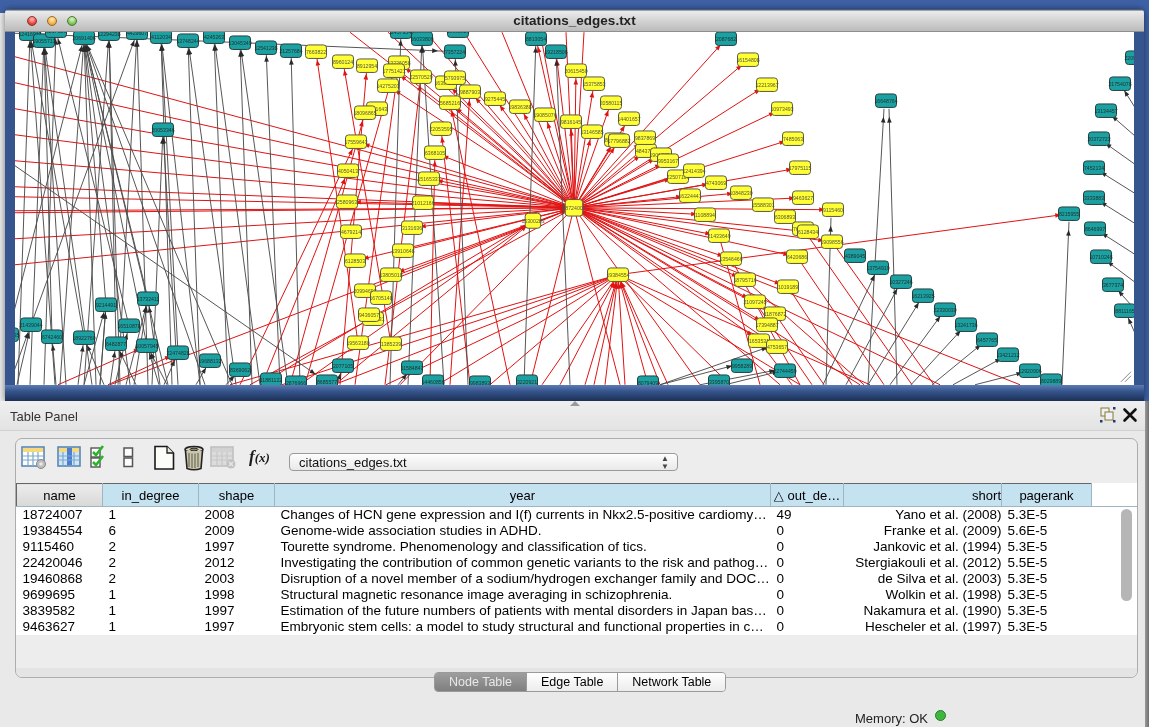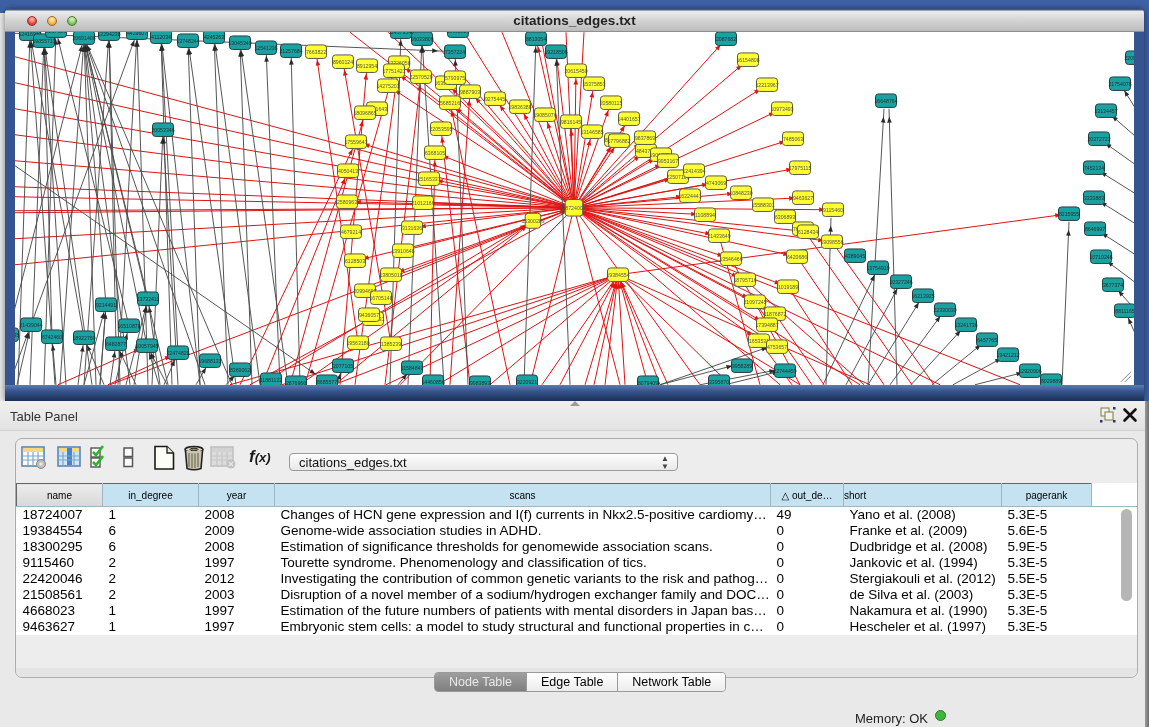--- a/index.html
+++ b/index.html
@@ -14,25 +14,25 @@
 .canvas{position:absolute;left:10px;top:22.5px;width:1119px;height:353px;background:#fff;overflow:hidden}
 .winbottom{position:absolute;left:0;top:375.5px;width:100%;height:16.5px;background:linear-gradient(#5e7cb4,#35548c 40%,#1c3055)}
 .panel{position:absolute;left:0;top:401px;width:962px;height:326px;background:#e9e9e9}
 .phead{position:absolute;left:0;top:0;width:1146px;height:30px;background:linear-gradient(#efefef,#e3e3e3);border-bottom:1px solid #d0d0d0}
 .phead .t{position:absolute;left:10px;top:8px;font-size:13px;color:#333}
 .container{position:absolute;left:15px;top:37px;width:1123px;height:240px;background:#ededed;border:1px solid #adadad;border-radius:7px}
 .toolbar{position:absolute;left:0;top:0;width:100%;height:43px}
 .combo{position:absolute;left:273px;top:14px;width:389px;height:18px;background:linear-gradient(#fdfdfd,#e9e9e9);border:1px solid #9a9a9a;border-radius:4px;font-size:13px;color:#111;padding:1px 0 0 9px}
 .combo .arrows{position:absolute;right:8px;top:1px;font-size:8px;color:#444;line-height:8px}
 table.dt{position:absolute;left:0px;top:44px;width:1121px;border-collapse:collapse;table-layout:fixed;font-size:13.5px;color:#000;background:#fff}
-table.dt th{height:23px;background:#c5e2f0;border:1px solid #9eb6c2;border-top:1px solid #666;font-weight:400;font-size:10px;overflow:hidden;white-space:nowrap}
+table.dt th{height:23px;background:#c5e2f0;border:1px solid #9eb6c2;border-top:1px solid #666;font-weight:400;font-size:13px;overflow:hidden;white-space:nowrap}
 table.dt th.first{background:linear-gradient(#ececec,#d8d8d8);border-left:1px solid #666}
 table.dt td{height:16px;padding:0 0 0 6px;overflow:hidden;white-space:nowrap;font-size:13.5px;text-overflow:ellipsis}
 table.dt tr{height:16px}
-.c0{width:86px}.c1{width:96px}.c2{width:76px}.c3{width:496px}.c4{width:73px}.c5{width:158px;text-align:left}.c6{width:90px}.c7{width:45px}
+.c0{width:86px}.c1{width:96px}.c2{width:76px}.c3{width:496px}.c4{width:73px}.c5{width:158px;text-align:right}.c6{width:90px}.c7{width:45px}
 .tbot{position:absolute;left:0;bottom:0;width:100%;height:9px;background:#e4e4e4;border-radius:0 0 7px 7px}
 .tabs{position:absolute;left:418px;top:233px;height:20px;display:flex;border:1px solid #9a9a9a;border-radius:4px;overflow:hidden;font-size:12.5px}
 .tabs .seg{padding:2px 14px 2px;background:linear-gradient(#fff,#ececec);color:#000}
 .tabs .seg.sel{background:linear-gradient(#9e9e9e,#7f7f7f);color:#e8e8e8}
 .tabs .seg+.seg{border-left:1px solid #9a9a9a}
 .mem{position:absolute;right:34px;top:310px;font-size:13px;color:#222}
 .memdot{position:absolute;right:16px;top:309px;width:11px;height:11px;border-radius:50%;background:#3db83d;border:1px solid #2a7a2a}
 .rstrip{position:absolute;right:0;top:401px;width:4px;height:326px;background:linear-gradient(90deg,#9a9a9a,#6f6f6f)}
 .scroll{position:absolute;left:1105px;top:70px;width:11px;height:92px;background:#b6b6b6;border-radius:6px}
 .icon{position:absolute;top:6px}
@@ -807,30 +807,30 @@
           <path d="M4.5 6 L6 23.5 Q13 26 20 23.5 L21.5 6" fill="#c9c5ae" stroke="#222" stroke-width="1.6"></path>
           <path d="M8 8v14M11 8.5v14.5M14 8.5v14.5M17 8v14" stroke="#76735c" stroke-width="1.3"></path>
         </svg>
       <svg class="icon" style="left:194px" width="27" height="25" viewBox="0 0 27 25" opacity="0.55">
           <rect x="1" y="2" width="22" height="19" fill="#cfcfcf" stroke="#9a9a9a" stroke-width="1.6"></rect>
           <rect x="2" y="3" width="20" height="4" fill="#bdbdbd"></rect>
           <path d="M2 11h20M2 15h20M7 7v14M12 7v14M17 7v14" stroke="#a8a8a8" stroke-width="1.2"></path>
           <circle cx="21" cy="19" r="4.5" fill="#9f9f9f"></circle>
           <path d="M19 17l4 4M23 17l-4 4" stroke="#e3e3e3" stroke-width="1.4"></path>
         </svg>
-      <div style="position:absolute;left:233px;top:8px;font-family:Liberation Sans, sans-serif;font-style:italic;font-weight:700;font-size:17px;color:#1a1a1a">f<span style="font-size:13px">(x)</span></div>
+      <div style="position:absolute;left:233px;top:8px;font-family:Liberation Serif, serif;font-style:italic;font-weight:700;font-size:17px;color:#1a1a1a">f<span style="font-size:13px">(x)</span></div>
       <div class="combo">citations_edges.txt<div class="arrows">▲<br>▼</div></div>
     </div>
     <table class="dt">
       <tbody>
           <tr>
             <th class="first c0">name</th>
             <th class="c1">in_degree</th>
-            <th class="c2">year</th>
-            <th class="c3">scans</th>
+            <th class="c2">shape</th>
+            <th class="c3">year</th>
             <th class="c4">△ out_de…</th>
             <th class="c5">short</th>
             <th class="c6">pagerank</th>
             <th class="c7" style="background:#fff;border-color:#fff #fff #9eb6c2"></th>
           </tr>
 <tr>
             <td class="c0">18724007</td>
             <td class="c1">1</td>
             <td class="c2">2008</td>
             <td class="c3">Changes of HCN gene expression and I(f) currents in Nkx2.5‑positive cardiomyocytes of patients</td>
@@ -843,61 +843,61 @@
             <td class="c0">19384554</td>
             <td class="c1">6</td>
             <td class="c2">2009</td>
             <td class="c3">Genome‑wide association studies in ADHD.</td>
             <td class="c4">0</td>
             <td class="c5">Franke et al. (2009)</td>
             <td class="c6">5.6E‑5</td>
             <td class="c7"></td>
           </tr>
 <tr>
-            <td class="c0">18300295</td>
-            <td class="c1">6</td>
-            <td class="c2">2008</td>
-            <td class="c3">Estimation of significance thresholds for genomewide association scans.</td>
-            <td class="c4">0</td>
-            <td class="c5">Dudbridge et al. (2008)</td>
-            <td class="c6">5.9E‑5</td>
-            <td class="c7"></td>
-          </tr>
-<tr>
             <td class="c0">9115460</td>
             <td class="c1">2</td>
             <td class="c2">1997</td>
             <td class="c3">Tourette syndrome. Phenomenology and classification of tics.</td>
             <td class="c4">0</td>
             <td class="c5">Jankovic et al. (1994)</td>
             <td class="c6">5.3E‑5</td>
             <td class="c7"></td>
           </tr>
 <tr>
             <td class="c0">22420046</td>
             <td class="c1">2</td>
             <td class="c2">2012</td>
             <td class="c3">Investigating the contribution of common genetic variants to the risk and pathogenesis of attention deficit hyperactivity disorder</td>
             <td class="c4">0</td>
             <td class="c5">Stergiakouli et al. (2012)</td>
             <td class="c6">5.5E‑5</td>
             <td class="c7"></td>
           </tr>
 <tr>
-            <td class="c0">21508561</td>
+            <td class="c0">19460868</td>
             <td class="c1">2</td>
             <td class="c2">2003</td>
             <td class="c3">Disruption of a novel member of a sodium/hydrogen exchanger family and DOCK3 gene family</td>
             <td class="c4">0</td>
             <td class="c5">de Silva et al. (2003)</td>
             <td class="c6">5.3E‑5</td>
             <td class="c7"></td>
           </tr>
 <tr>
-            <td class="c0">4668023</td>
+            <td class="c0">9699695</td>
+            <td class="c1">1</td>
+            <td class="c2">1998</td>
+            <td class="c3">Structural magnetic resonance image averaging in schizophrenia.</td>
+            <td class="c4">0</td>
+            <td class="c5">Wolkin et al. (1998)</td>
+            <td class="c6">5.3E‑5</td>
+            <td class="c7"></td>
+          </tr>
+<tr>
+            <td class="c0">3839582</td>
             <td class="c1">1</td>
             <td class="c2">1997</td>
             <td class="c3">Estimation of the future numbers of patients with mental disorders in Japan based on national survey data</td>
             <td class="c4">0</td>
             <td class="c5">Nakamura et al. (1990)</td>
             <td class="c6">5.3E‑5</td>
             <td class="c7"></td>
           </tr>
 <tr>
             <td class="c0">9463627</td>

